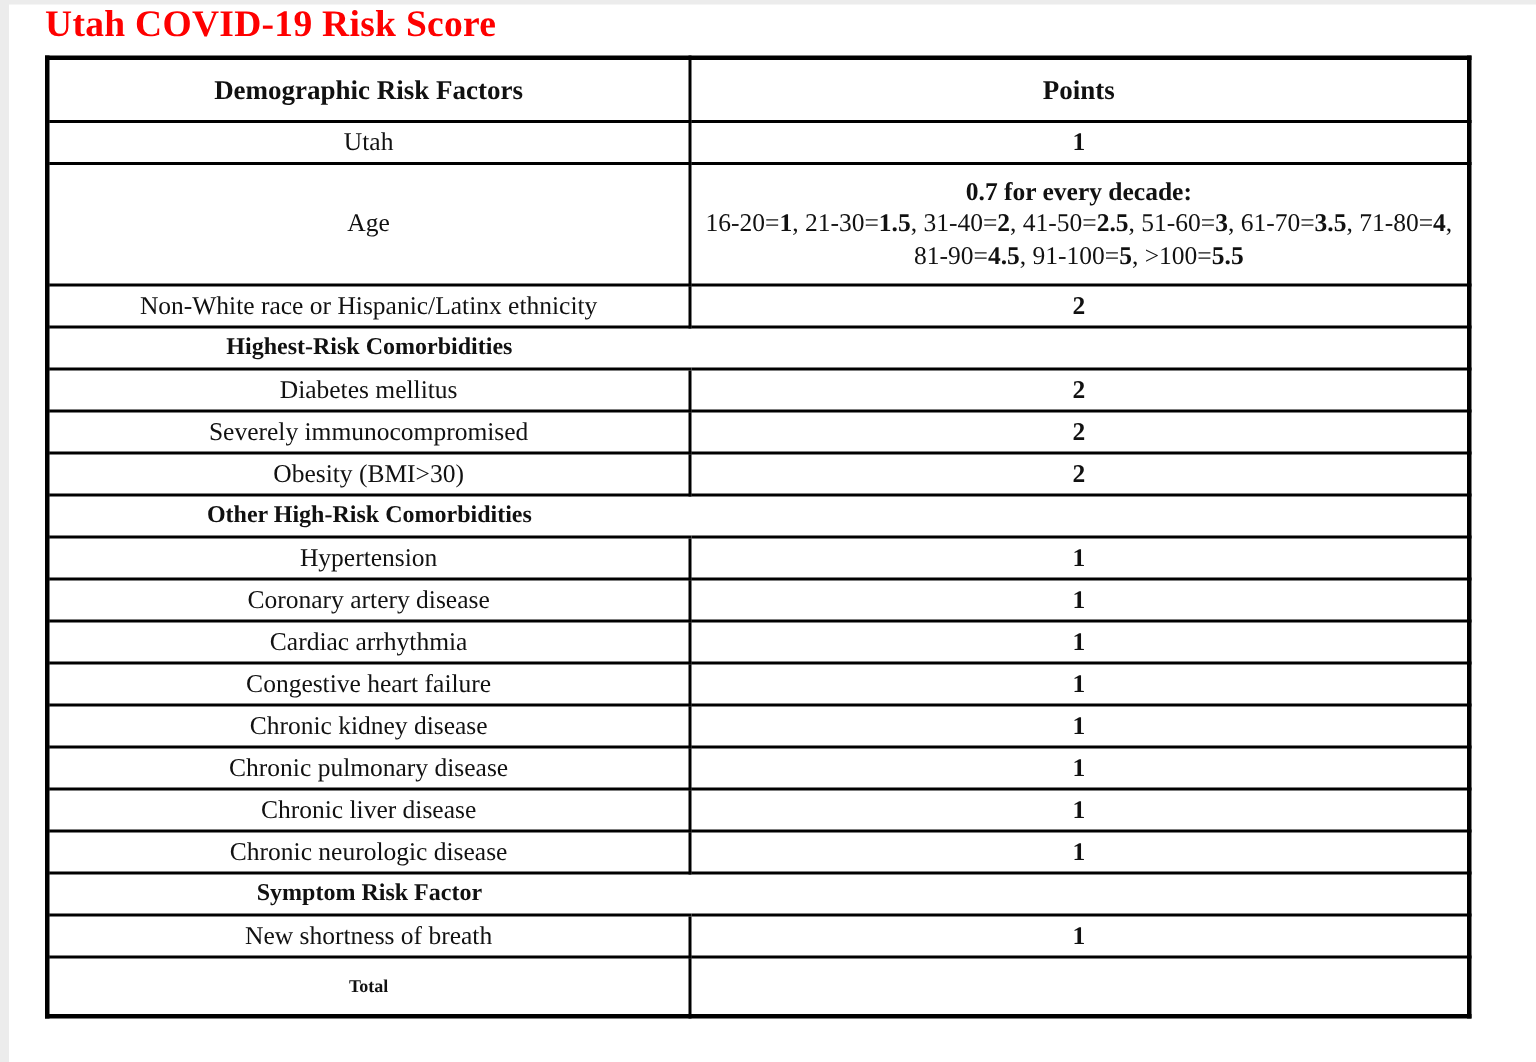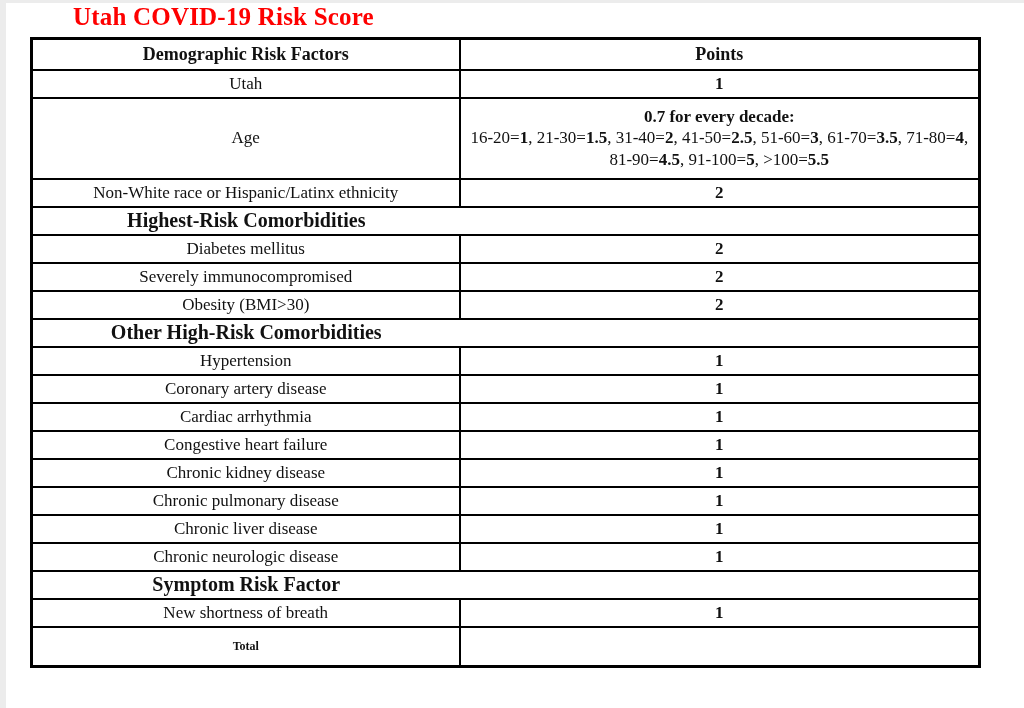--- a/index.html
+++ b/index.html
@@ -18,21 +18,20 @@
   .edge-left {
     position: absolute; top: 0; left: 0;
     width: 6px; height: 708px; background: #ececec;
   }
   .title {
     position: absolute;
     left: 30px; top: 3px;
     font-size: 25px;
     font-weight: 700;
     letter-spacing: 0.2px;
-    margin-left: 43px;
   }
   table.risk-table {
     position: absolute;
     left: 30px; top: 37px;
     width: 948px;
     border-collapse: collapse;
     table-layout: fixed;
     border: 3px solid #000;
   }
   col.c1 { width: 428px; }
@@ -42,30 +41,30 @@
     padding: 0 5px;
     text-align: center;
     vertical-align: middle;
     font-size: 17px;
     line-height: 1.25;
   }
   .risk-table th {
     font-size: 18px;
     font-weight: 700;
   }
-  tr.row-header { height: 31px; }
+  tr.row-header { height: 42px; }
   tr.row-item   { height: 28px; }
   tr.row-section{ height: 28px; }
   tr.row-age    { height: 81px; }
   tr.row-total  { height: 40px; }
   .bold { font-weight: 700; }
   td.points-cell { font-weight: 700; }
   td.section-cell {
     font-weight: 700;
-    font-size: 20px;
+    font-size: 16px;
     border-right: none;
     margin-top: 20px;
   }
   td.section-spacer { border-left: none; }
   td.total-cell {
     font-weight: 700;
     font-size: 12px;
   }
   .age-intro { font-weight: 700; }
   .age-detail { font-weight: 400; }

